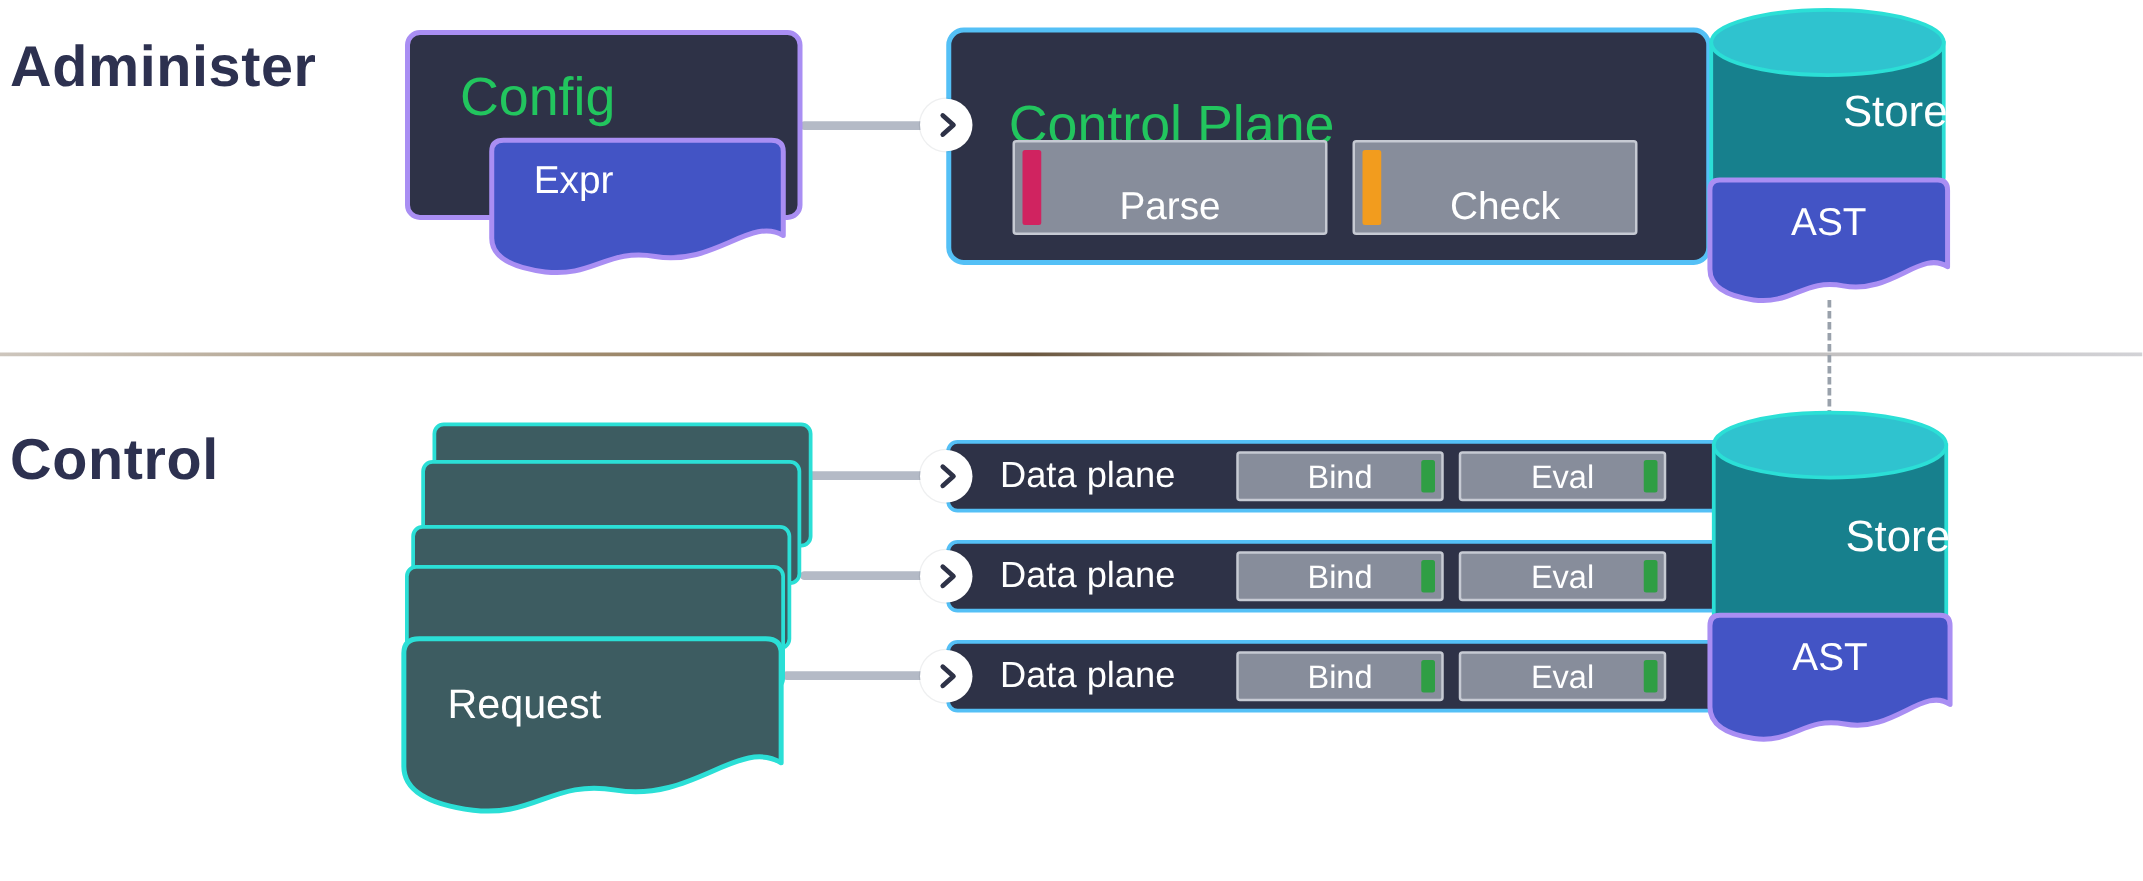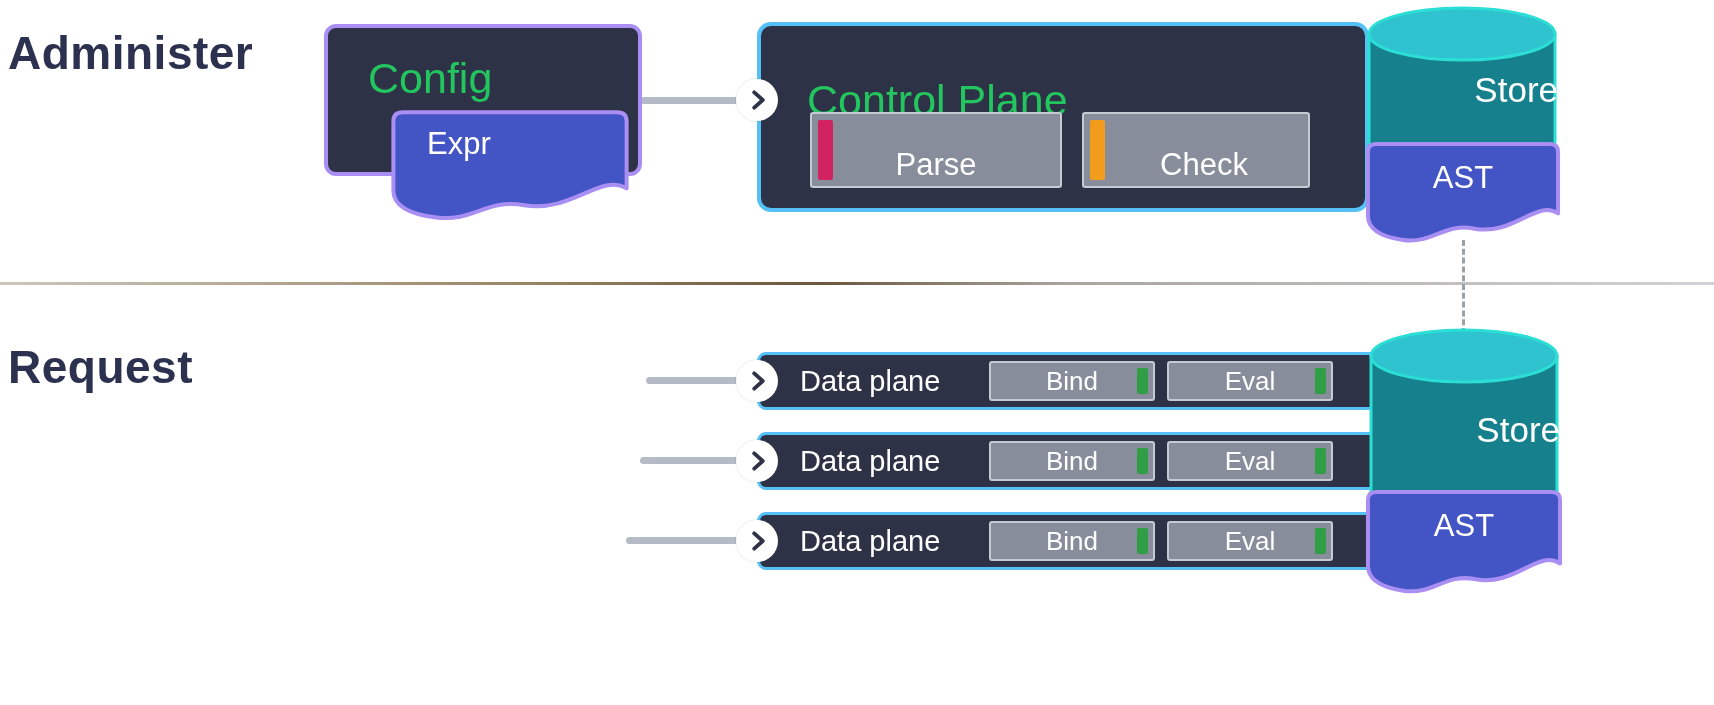--- a/index.html
+++ b/index.html
@@ -125,22 +125,34 @@
   <div class="doc ast-top">
     <svg class="doc-svg" viewBox="0 0 200 100" preserveAspectRatio="none">
       <path class="doc-path indigo" vector-effect="non-scaling-stroke" d="M 10,2 L 190,2 Q 198,2 198,10 L 198,70 C 176,56 152,92 112,85 C 80,79 70,100 38,96 C 16,93 2,86 2,72 L 2,10 Q 2,2 10,2 Z"></path>
     </svg>
     <span class="doc-label">AST</span>
   </div>
 
   <div class="dashed-connector"></div>
   <div class="divider"></div>
 
-  <div class="section-label" style="left:8px; top:340px;">Request</div>
-
+  <div class="section-label" style="left:8px; top:340px;">Control</div>
+
+  <div class="request-stack">
+    <div class="stack-layer l1"></div>
+    <div class="stack-layer l2"></div>
+    <div class="stack-layer l3"></div>
+    <div class="stack-layer l4"></div>
+    <div class="doc request-doc">
+      <svg class="doc-svg" viewBox="0 0 200 100" preserveAspectRatio="none">
+        <path class="doc-path slate" vector-effect="non-scaling-stroke" d="M 10,2 L 190,2 Q 198,2 198,10 L 198,70 C 176,56 152,92 112,85 C 80,79 70,100 38,96 C 16,93 2,86 2,72 L 2,10 Q 2,2 10,2 Z"></path>
+      </svg>
+      <span class="doc-label">Request</span>
+    </div>
+  </div>
 
   <div class="h-line" style="left:646px; top:377px; width:105px;"></div>
   <div class="h-line" style="left:640px; top:457px; width:112px;"></div>
   <div class="h-line" style="left:626px; top:537px; width:126px;"></div>
 
   <div class="dp-row r1">
     <span class="dp-label">Data plane</span>
     <div class="mini-stage mini-bind">
       <span class="mini-label">Bind</span>
       <span class="accent-right" style="background: rgb(47, 158, 68);"></span>

